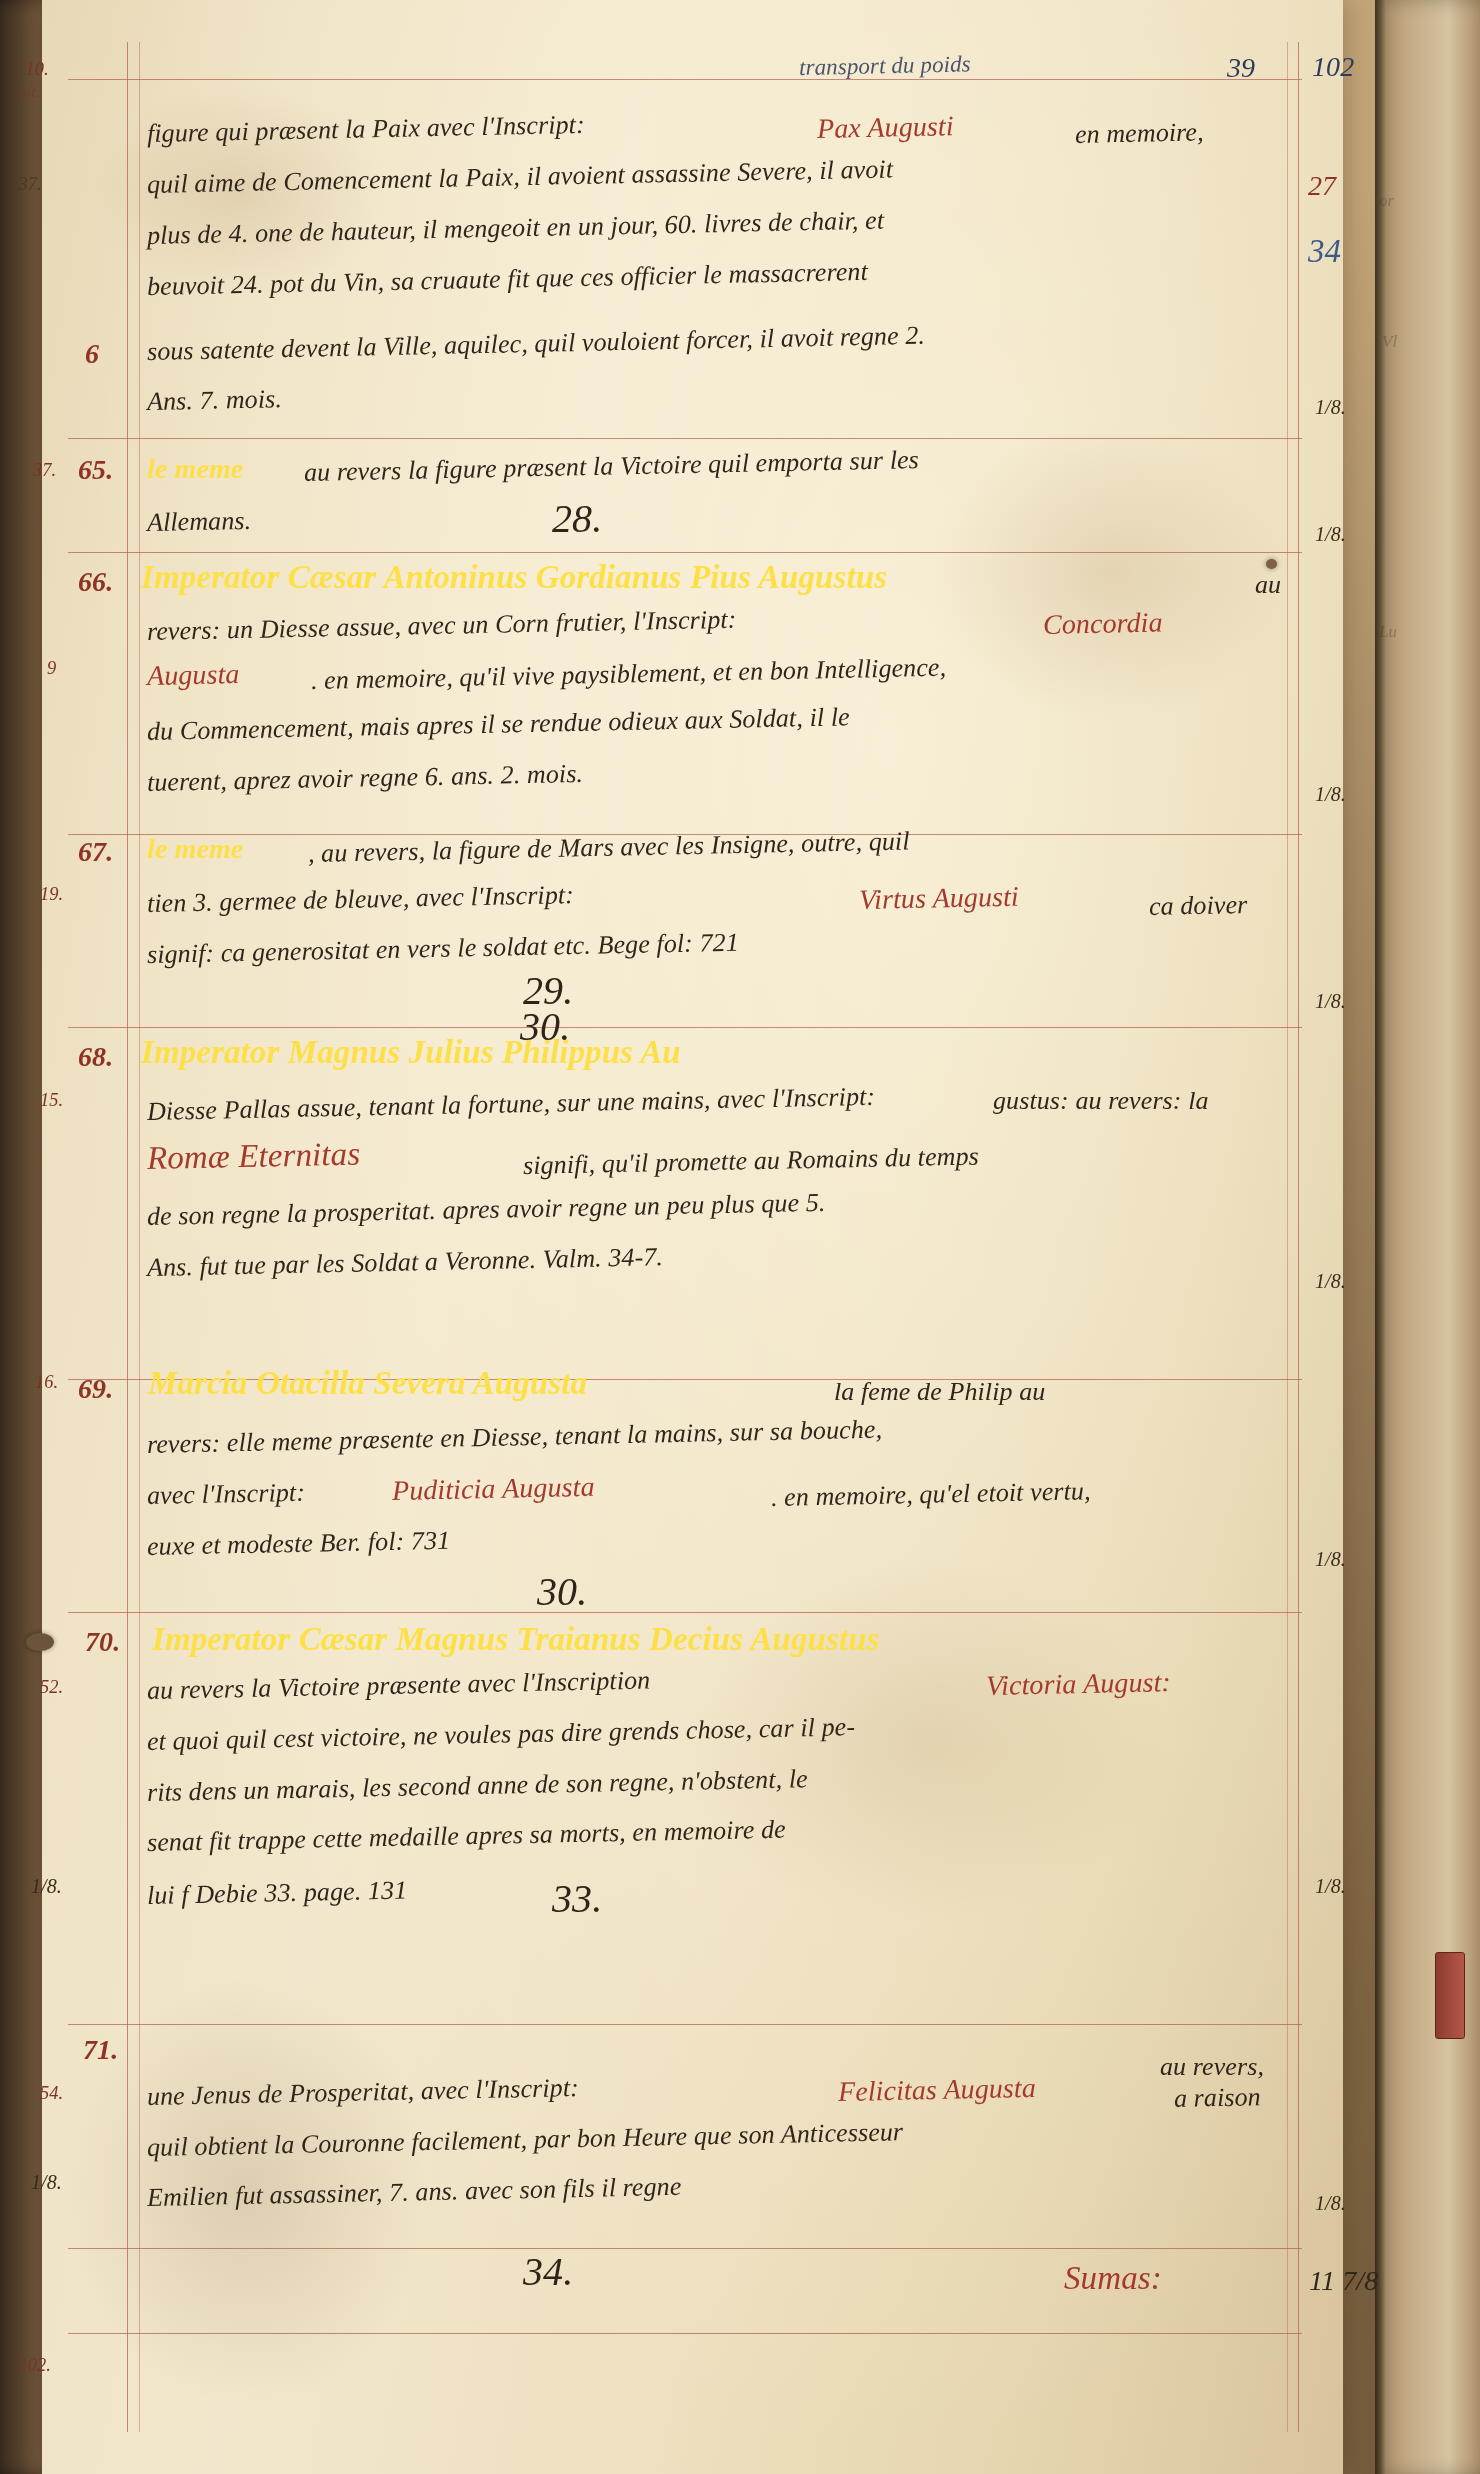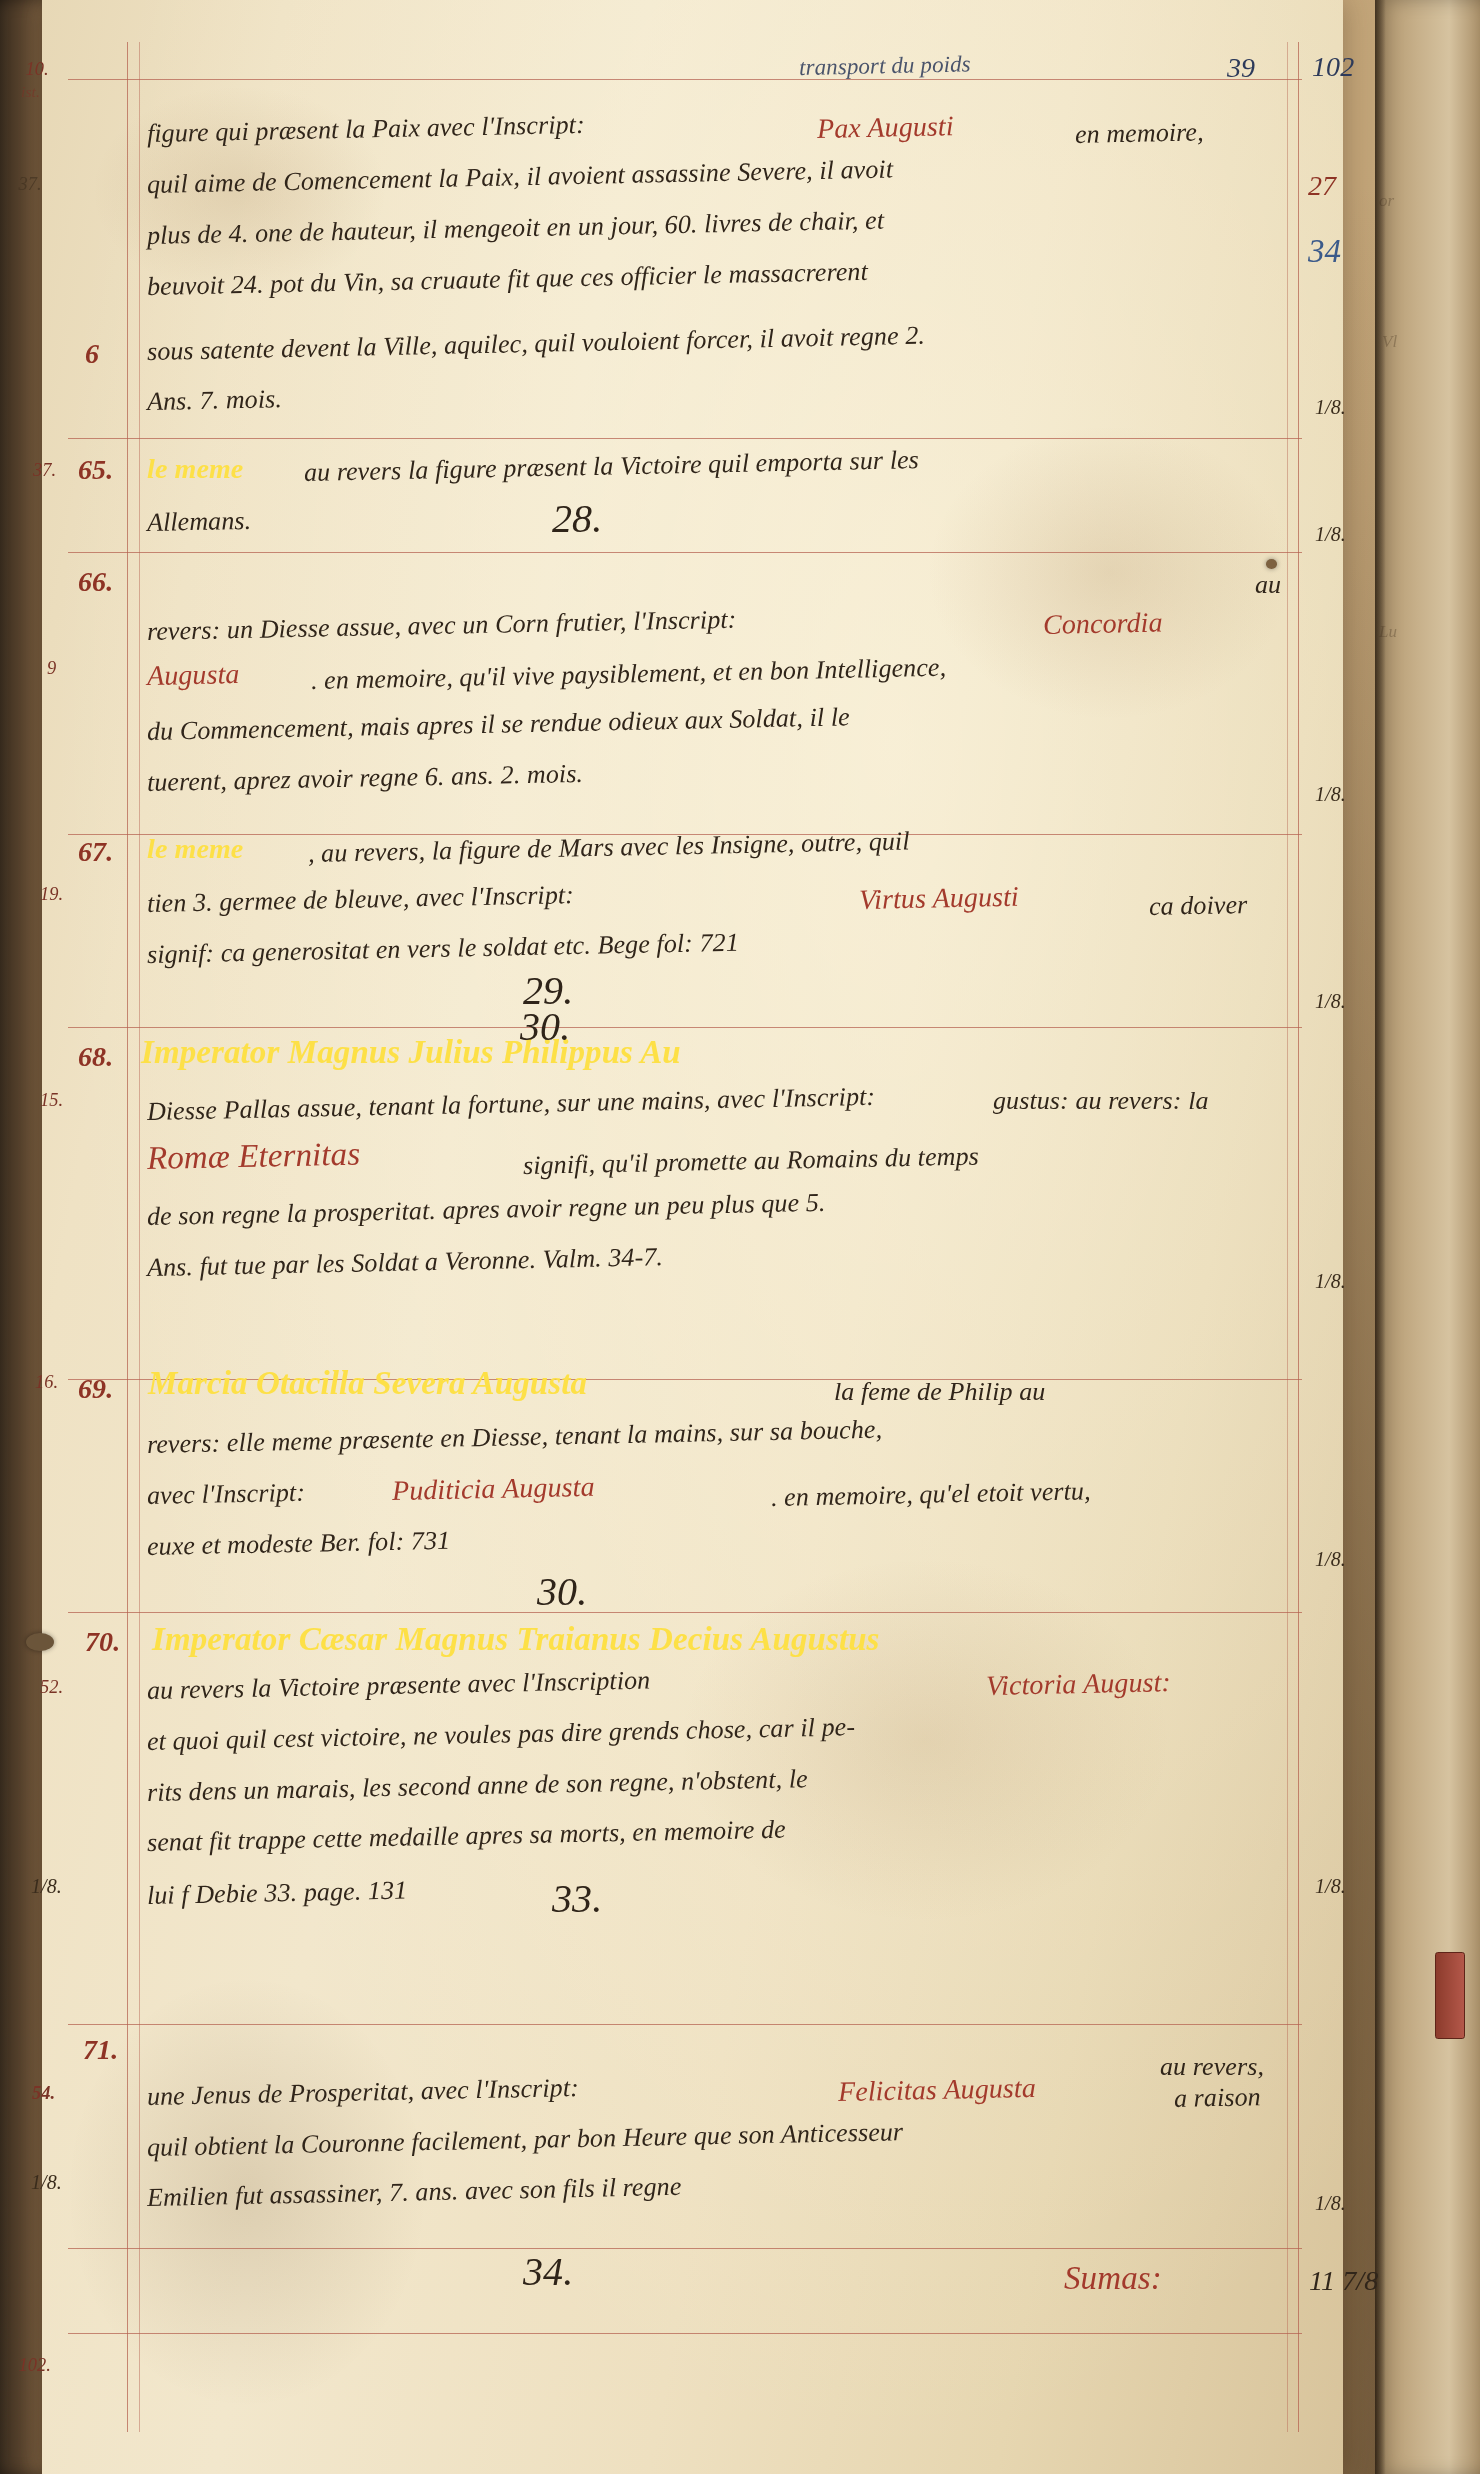--- a/index.html
+++ b/index.html
@@ -182,20 +182,21 @@
 
   <div class="ln sz1 num" style="left:78px; top:454px;">65.</div>
   <div class="ln sz1 redhead" style="left:147px; top:453px;">le meme</div>
   <div class="ln sz2 blk slant" style="left:304px; top:458px;"> au revers la figure præsent la Victoire quil emporta sur les</div>
   <div class="ln sz2 blk slant" style="left:147px; top:508px;">Allemans.</div>
   <div class="ln fnum" style="left:552px; top:495px;">28.</div>
   <div class="ln marg" style="left:33px; top:460px;">37.</div>
   <div class="ln sz4" style="left:1315px; top:523px; color:#3a2c1c;">1/8.</div>
 
   <div class="ln sz1 num" style="left:78px; top:566px;">66.</div>
+  <div class="ln big redhead" style="left:141px; top:559px;">Imperator Cæsar Antoninus Gordianus Pius Augustus</div>
   <div class="ln sz2 blk" style="left:1255px; top:570px;"> au</div>
   <div class="ln sz2 blk slant" style="left:147px; top:617px;">revers: un Diesse assue, avec un Corn frutier, l'Inscript: </div>
   <div class="ln sz1 red slant" style="left:1043px; top:609px;">Concordia</div>
   <div class="ln sz1 red slant" style="left:147px; top:660px;">Augusta</div>
   <div class="ln sz2 blk slant" style="left:311px; top:666px;">. en memoire, qu'il vive paysiblement, et en bon Intelligence,</div>
   <div class="ln sz2 blk slant" style="left:147px; top:717px;">du Commencement, mais apres il se rendue odieux aux Soldat, il le</div>
   <div class="ln sz2 blk slant" style="left:147px; top:768px;">tuerent, aprez avoir regne 6. ans. 2. mois.</div>
   <div class="ln marg" style="left:47px; top:658px;">9</div>
   <div class="ln sz4" style="left:1315px; top:783px; color:#3a2c1c;">1/8.</div>
 
@@ -248,21 +249,21 @@
   <div class="ln sz4" style="left:31px; top:1875px; color:#3a2c1c;">1/8.</div>
 
   <div class="ln sz1 num" style="left:83px; top:2034px;">71.</div>
   <div class="ln sz2 blk" style="left:1160px; top:2036px;margin-top:16px;"> au revers,</div>
   <div class="ln sz2 blk slant" style="left:147px; top:2082px;">une Jenus de Prosperitat, avec l'Inscript: </div>
   <div class="ln sz1 red slant" style="left:838px; top:2076px;">Felicitas Augusta</div>
   <div class="ln sz2 blk slant" style="left:1174px; top:2084px;"> a raison</div>
   <div class="ln sz2 blk slant" style="left:147px; top:2133px;">quil obtient la Couronne facilement, par bon Heure que son Anticesseur</div>
   <div class="ln sz2 blk slant" style="left:147px; top:2183px;">Emilien fut assassiner, 7. ans. avec son fils il regne</div>
   <div class="ln fnum" style="left:523px; top:2248px;">34.</div>
-  <div class="ln marg" style="left:32px; top:2083px;font-weight:bold;">54.</div>
+  <div class="ln marg" style="left:40px; top:2083px;">54.</div>
   <div class="ln sz4" style="left:1315px; top:2192px; color:#3a2c1c;">1/8.</div>
   <div class="ln sz4" style="left:31px; top:2171px; color:#3a2c1c;">1/8.</div>
 
   <div class="ln big red" style="left:1064px; top:2260px;">Sumas:</div>
   <div class="ln sz1 blk" style="left:1309px; top:2265px;">11 7/8</div>
   <div class="ln marg" style="left:18.4px; top:2355px;">102.</div>
 
 </div>
 
 

